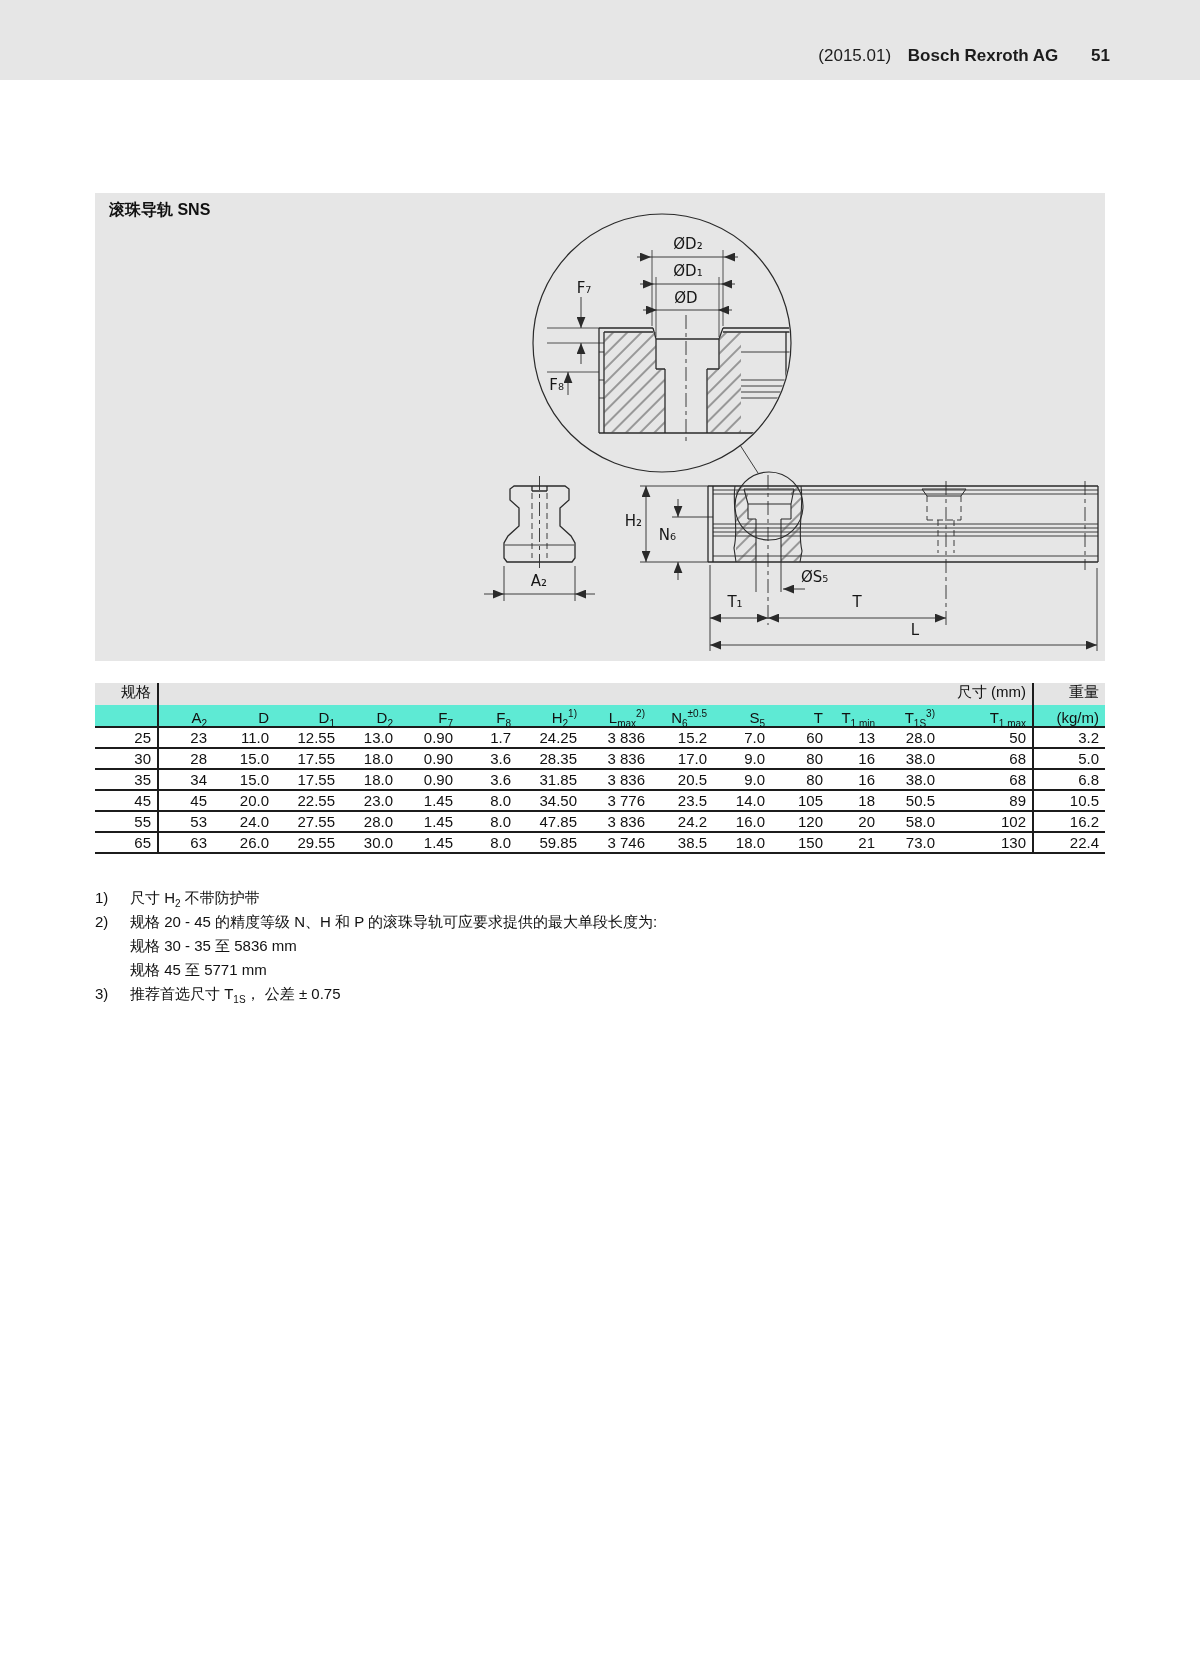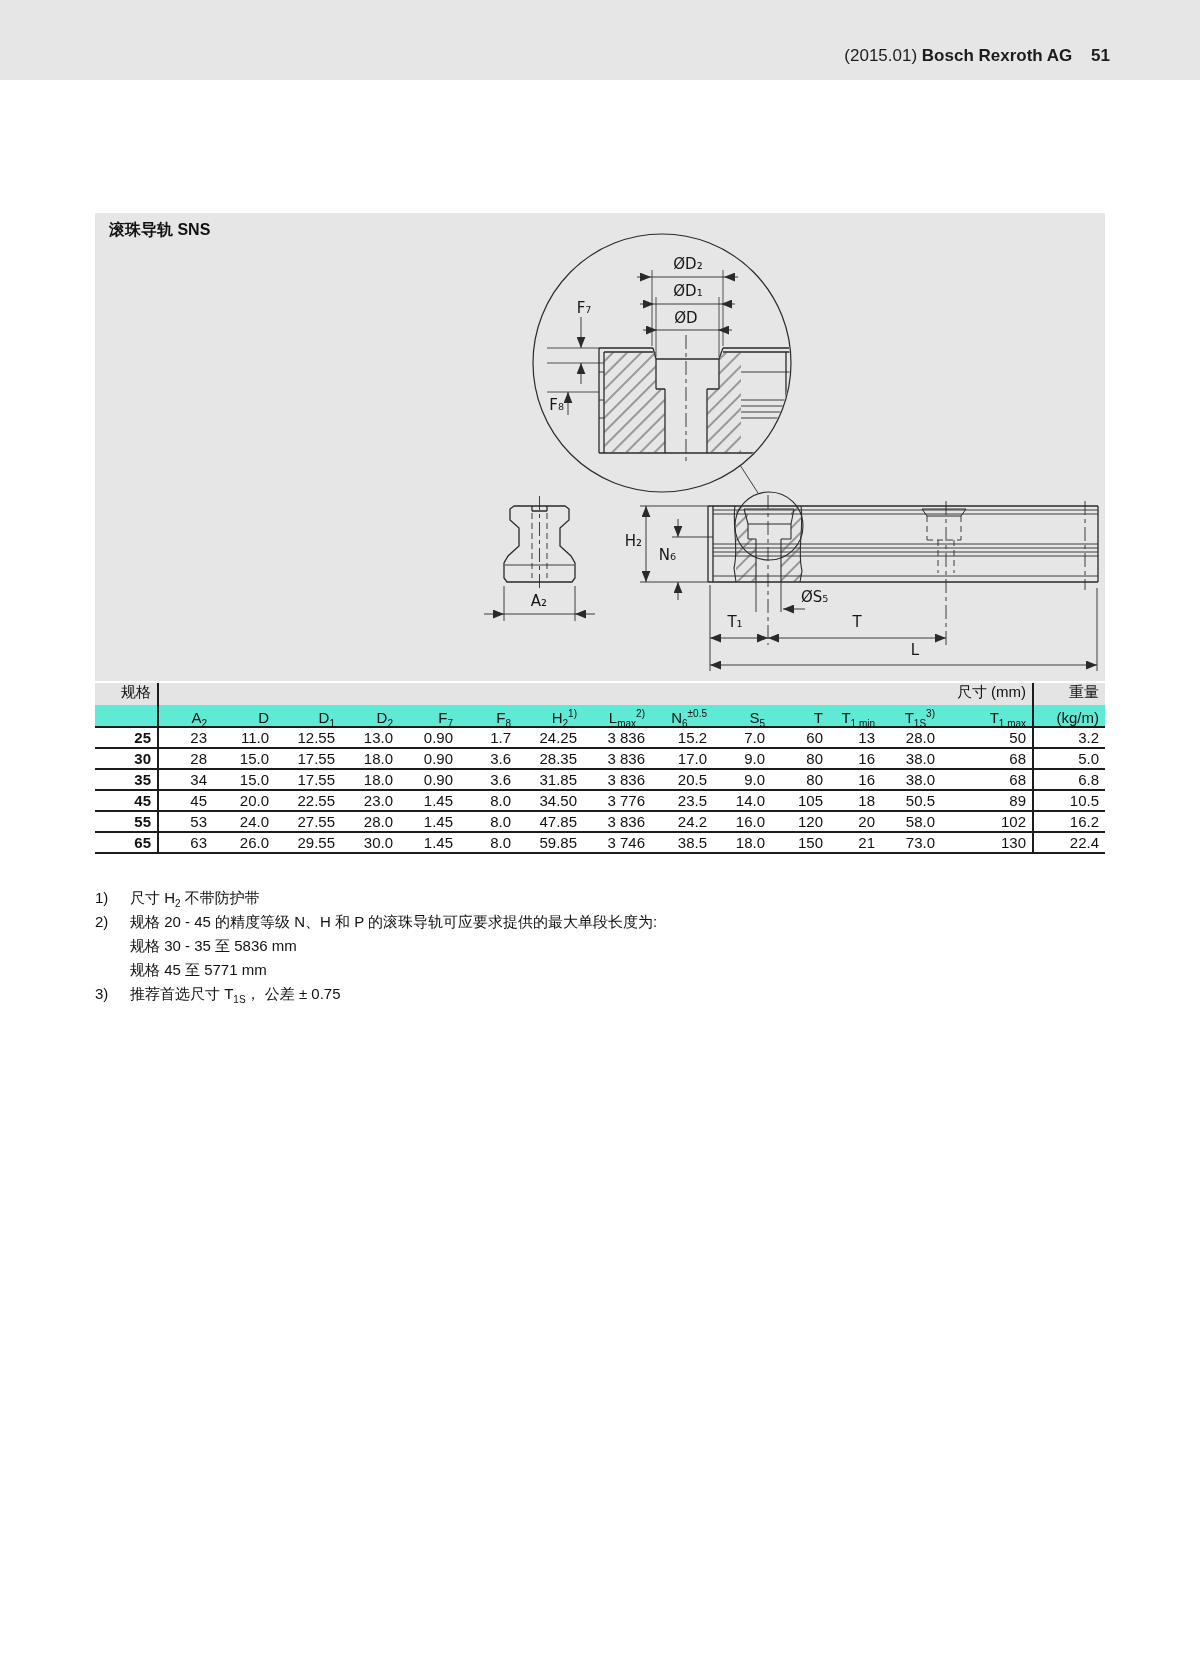--- a/index.html
+++ b/index.html
@@ -1,38 +1,38 @@
 <!DOCTYPE html>
 <html><head>
 <meta charset="utf-8">
 <style>
   html,body{margin:0;padding:0;background:#ffffff;}
   .page{position:relative;width:1200px;height:1658px;background:#ffffff;overflow:hidden;
         font-family:"Liberation Sans","DejaVu Sans",sans-serif;color:#161616;}
   .top-band{position:absolute;left:0;top:0;width:1200px;height:80px;background:#e6e6e6;}
   .page-header{position:absolute;top:46px;right:90px;font-size:17px;white-space:nowrap;color:#1c1c1c;}
   .page-header .edition{font-weight:normal;}
-  .page-header .company{font-weight:bold;}
-  .page-header .pageno{font-weight:bold;margin-left:14px;}
-
-  .figure-box{position:absolute;left:95px;top:193px;width:1010px;height:468px;background:#e6e6e6;margin-top:20px;}
+  .page-header .company{font-weight:bold;margin-left:12px;}
+  .page-header .pageno{font-weight:bold;margin-left:28px;}
+
+  .figure-box{position:absolute;left:95px;top:193px;width:1010px;height:468px;background:#e6e6e6;}
   .figure-title{position:absolute;left:14px;top:7px;font-size:16px;font-weight:bold;color:#111;}
   .figure-box svg{position:absolute;left:0;top:0;}
 
   table.dim{position:absolute;left:95px;top:683px;width:1010px;border-collapse:collapse;
             table-layout:fixed;font-size:15px;color:#111;}
   table.dim th,table.dim td{padding:0 6px;text-align:right;font-weight:normal;white-space:nowrap;}
   .h1{height:22px;background:#e4e4e4;vertical-align:top;padding-top:3px;}
   .h2{height:21px;background:#5eead4;vertical-align:bottom;font-weight:bold;
       border-bottom:2px solid #1c1c1c;padding-bottom:2px;}
   th.left{text-align:left;}
   .spec{text-align:center;border-right:2px solid #1c1c1c;}
   .wt{border-left:2px solid #1c1c1c;}
   tbody td{height:19px;border-bottom:2px solid #1c1c1c;}
-  tbody td.spec{font-weight:bold;margin-top:44px;}
+  tbody td.spec{font-weight:normal;margin-top:44px;}
   sub{font-size:10px;line-height:0;}
   sup{font-size:10px;line-height:0;}
 
   .footnotes{position:absolute;left:95px;top:886px;font-size:15px;line-height:24px;color:#111;}
   .fn-line{display:flex;}
   .fn-marker{width:35px;flex:0 0 35px;}
   svg text{font-family:"DejaVu Sans","Liberation Sans",sans-serif;font-size:15px;fill:#161616;}
 </style>
 </head>
 <body>

